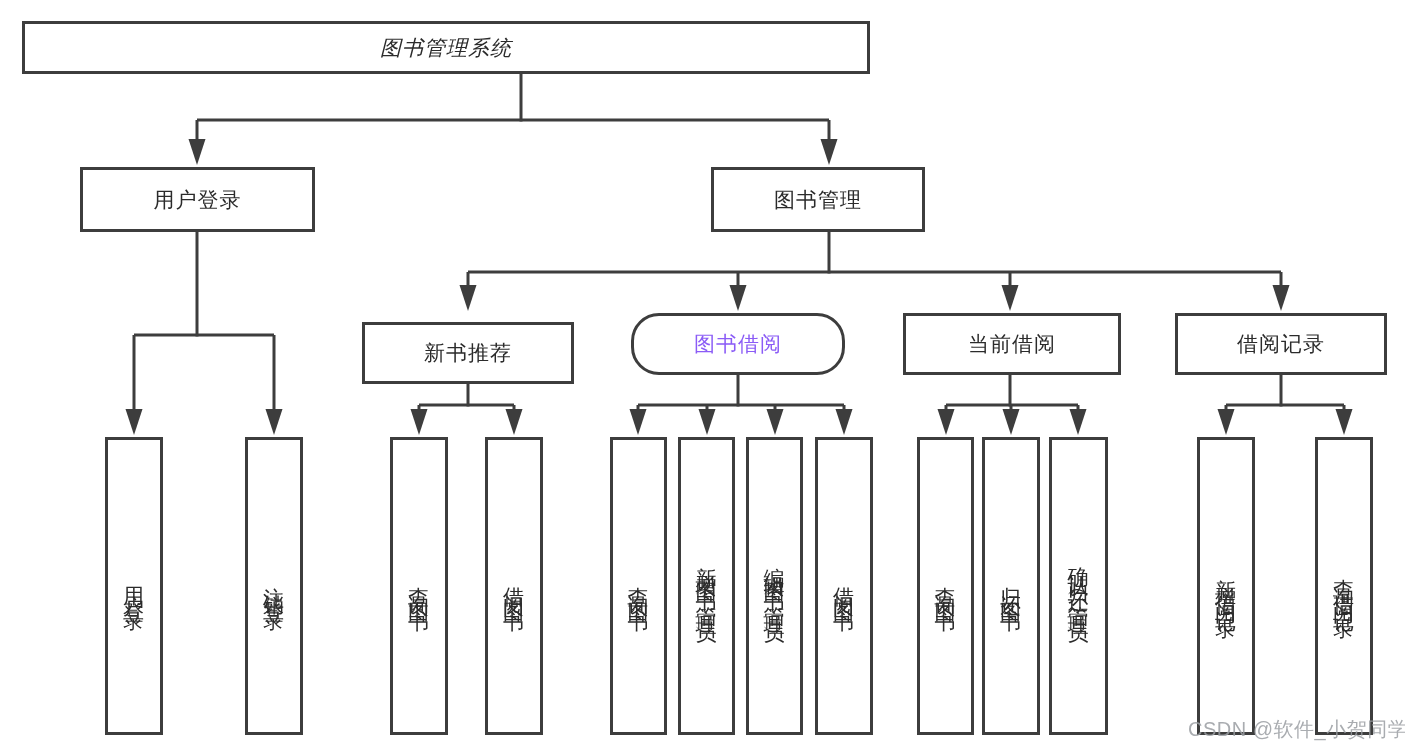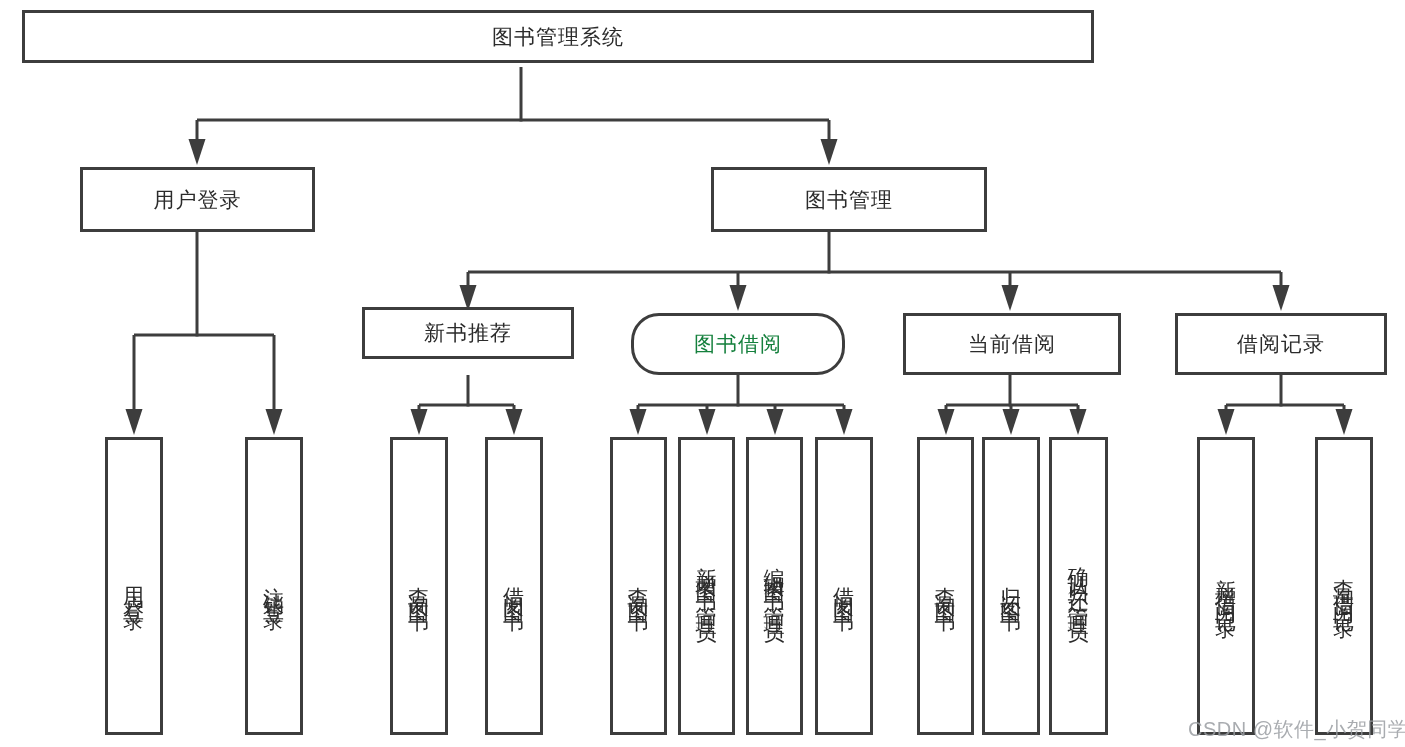--- a/index.html
+++ b/index.html
@@ -124,33 +124,33 @@
       <g>
         <line x1="1281" y1="375" x2="1281" y2="406.5" stroke="#3d3d3d" stroke-width="3"></line>
         <line x1="1226" y1="405" x2="1344" y2="405" stroke="#3d3d3d" stroke-width="3"></line>
         <line x1="1226" y1="405" x2="1226" y2="412" stroke="#3d3d3d" stroke-width="3"></line>
         <polygon points="1217.5,409 1234.5,409 1226,435" fill="#3d3d3d"></polygon>
         <line x1="1344" y1="405" x2="1344" y2="412" stroke="#3d3d3d" stroke-width="3"></line>
         <polygon points="1335.5,409 1352.5,409 1344,435" fill="#3d3d3d"></polygon>
       </g>
     </svg>
   <div class="watermark">CSDN @软件_小贺同学</div>
-<div class="node horizontal" style="left: 22px; top: 10px; width: 1072px; height: 53px; border-color: rgb(61, 61, 61); color: rgb(43, 43, 43);">
+<div class="node horizontal" style="left: 22px; top: 21px; width: 848px; height: 53px; border-color: rgb(61, 61, 61); color: rgb(43, 43, 43); font-style: italic;">
       <span>图书管理系统</span>
     </div>
     <div class="node horizontal" style="left: 80px; top: 167px; width: 235px; height: 65px; border-color: rgb(61, 61, 61); color: rgb(43, 43, 43);">
       <span>用户登录</span>
     </div>
-    <div class="node horizontal" style="left: 711px; top: 167px; width: 276px; height: 65px; border-color: rgb(61, 61, 61); color: rgb(43, 43, 43);">
+    <div class="node horizontal" style="left: 711px; top: 167px; width: 214px; height: 65px; border-color: rgb(61, 61, 61); color: rgb(43, 43, 43);">
       <span>图书管理</span>
     </div>
-    <div class="node horizontal" style="left: 362px; top: 307px; width: 212px; height: 52px; border-color: rgb(61, 61, 61); color: rgb(43, 43, 43);">
+    <div class="node horizontal" style="left: 362px; top: 322px; width: 212px; height: 62px; border-color: rgb(61, 61, 61); color: rgb(43, 43, 43);">
       <span>新书推荐</span>
     </div>
-    <div class="node horizontal" style="left: 631px; top: 313px; width: 214px; height: 62px; border-color: rgb(61, 61, 61); color: #15803d; border-radius: 28px;">
+    <div class="node horizontal" style="left: 631px; top: 313px; width: 214px; height: 62px; border-color: rgb(61, 61, 61); color: #8b5cf6; border-radius: 28px;">
       <span>图书借阅</span>
     </div>
     <div class="node horizontal" style="left: 903px; top: 313px; width: 218px; height: 62px; border-color: rgb(61, 61, 61); color: rgb(43, 43, 43);">
       <span>当前借阅</span>
     </div>
     <div class="node horizontal" style="left: 1175px; top: 313px; width: 212px; height: 62px; border-color: rgb(61, 61, 61); color: rgb(43, 43, 43);">
       <span>借阅记录</span>
     </div>
     <div class="node vertical" style="left: 105px; top: 437px; width: 58px; height: 298px; border-color: rgb(61, 61, 61); color: rgb(43, 43, 43);">
       <span>用户登录</span>

